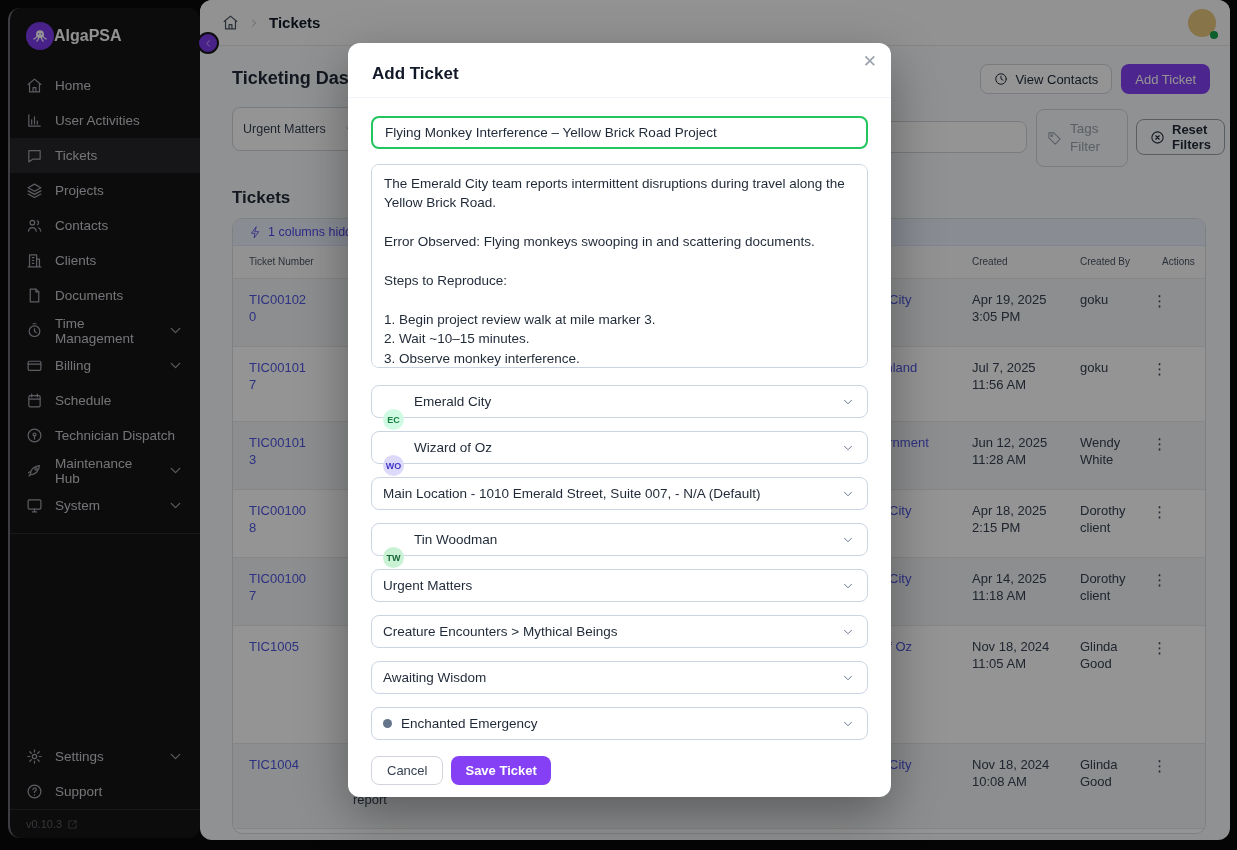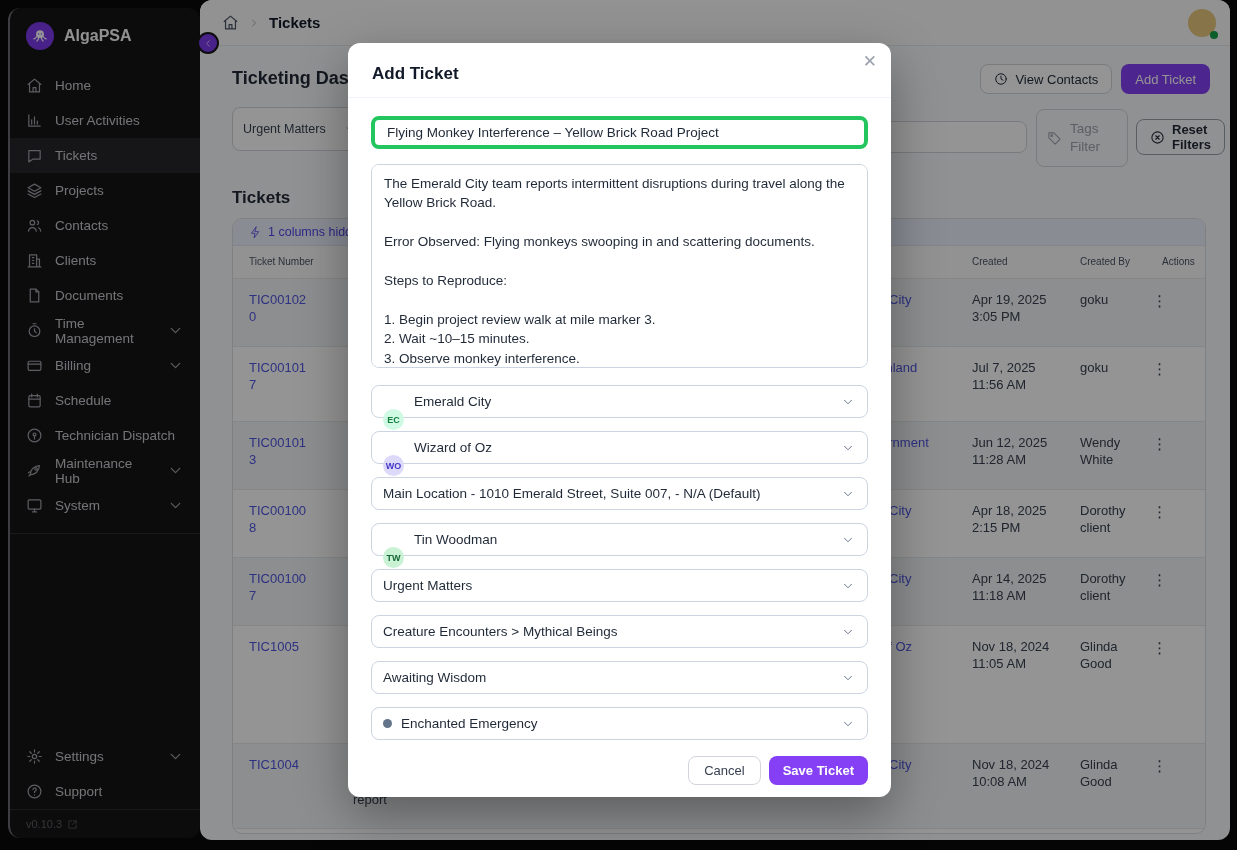--- a/index.html
+++ b/index.html
@@ -4,21 +4,21 @@
 <style>
   * { margin:0; padding:0; box-sizing:border-box; }
   html,body { width:1237px; height:850px; overflow:hidden; background:#09090b;
     font-family:"Liberation Sans", sans-serif; }
   .icon svg { stroke:currentColor; fill:none; stroke-width:1.7; stroke-linecap:round; stroke-linejoin:round; display:block; }
 
   
   .sidebar { position:absolute; left:8px; top:8px; bottom:12px; width:192px;
     background:#161618; border-radius:12px; border-left:2px solid #6b6b72;
     display:flex; flex-direction:column; z-index:1; }
-  .brand { display:flex; align-items:center; gap:10px; padding:14px 16px 18px; }
+  .brand { display:flex; align-items:center; padding:14px 16px 18px; }
   .brand-logo { width:28px; height:28px; border-radius:50%; background:#7c3aed;
     display:flex; align-items:center; justify-content:center; }
   .brand-name { color:#fafafa; font-weight:700; font-size:16px; }
   .nav { display:flex; flex-direction:column; }
   .nav-item { display:flex; align-items:center; gap:12px; height:35px; padding:0 16px;
     color:#c9c9cf; font-size:13.5px; cursor:pointer; }
   .nav-item .icon { color:#a1a1aa; width:17px; height:17px; }
   .nav-item .icon svg { width:17px; height:17px; }
   .nav-item.active { background:#27272a; }
   .nav-chev { margin-left:auto; color:#71717a; }
@@ -99,37 +99,37 @@
   .overlay { position:absolute; inset:0; background:rgba(0,0,0,0.42); z-index:10; }
   .modal { position:absolute; left:348px; top:43px; width:543px; height:754px;
     background:#ffffff; border-radius:12px; z-index:20;
     box-shadow:0 18px 50px rgba(0,0,0,0.35); }
   .modal-close { position:absolute; top:10px; right:14px; color:#9ca3af; font-size:17px;
     line-height:1; cursor:pointer; }
   .modal-header { padding:21px 24px 13px; }
   .modal-title { font-size:17px; font-weight:700; color:#111827; }
   .modal-hr { border-top:1px solid #f1f5f9; }
   .modal-body { padding:18px 23px 0; }
-  .field-input { width:100%; height:33px; border:4px solid #22c55e; border-radius:8px;
+  .field-input { width:100%; height:33px; border:2px solid #22c55e; border-radius:8px;
     padding:0 12px; font-size:13.5px; color:#1f2937; font-family:"Liberation Sans",sans-serif; }
   .field-textarea { width:100%; height:204px; margin-top:15px; border:1px solid #cbd5e1;
     border-radius:8px; padding:9px 12px; font-size:13.5px; line-height:19.4px; color:#1f2937;
     resize:none; font-family:"Liberation Sans",sans-serif; }
   .select-row { height:33px; border:1px solid #cbd5e1; border-radius:8px; display:flex;
     align-items:center; padding:0 12px 0 11px; margin-top:13px; font-size:13.5px;
     color:#1f2937; cursor:pointer; background:#fff; }
   .select-row .chev { margin-left:auto; color:#64748b; }
   .select-row .chev svg { width:14px; height:14px; }
   .avatar-chip { width:21px; height:21px; border-radius:50%; font-size:9px; font-weight:700;
     display:flex; align-items:center; justify-content:center; margin-right:10px; flex:none;margin-top:36px; }
   .chip-green { background:#d1fae5; color:#15803d; }
   .chip-indigo { background:#dcd9fb; color:#4338ca; }
   .chip-green2 { background:#c9f2d5; color:#166534; }
   .prio-dot { width:9px; height:9px; border-radius:50%; background:#64748b; margin-right:9px; flex:none; }
-  .modal-footer { display:flex; justify-content:flex-end; gap:8px; padding:16px 23px; }
+  .modal-footer { display:flex; gap:8px; padding:16px 23px; }
   .btn-cancel { height:29px; padding:0 15px; border:1px solid #d1d5db; border-radius:8px;
     background:#fff; font-size:13px; color:#374151; font-weight:500; }
   .btn-save { height:29px; padding:0 14px; background:#8540f5; color:#fff; border:none;
     border-radius:8px; font-size:13px; font-weight:700; }
 </style>
 </head>
 <body>
 
 <div class="sidebar">
   <div class="brand">

